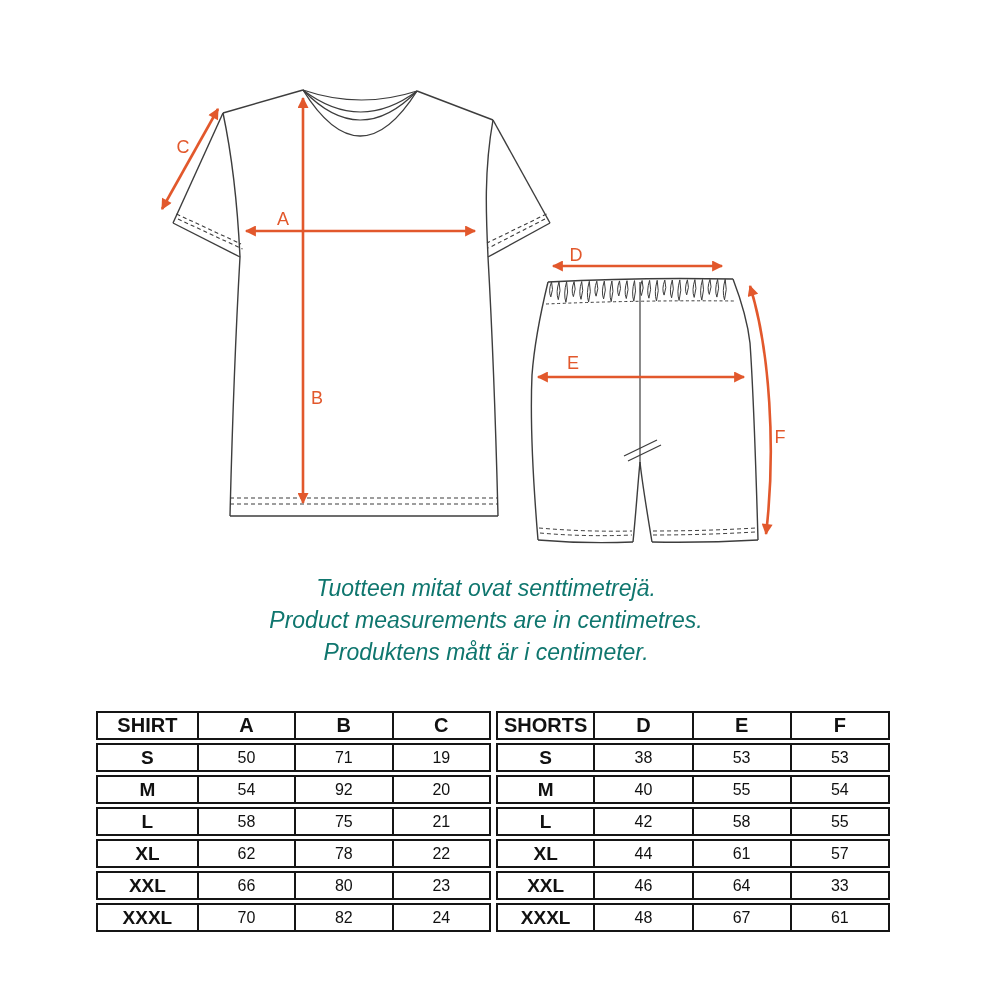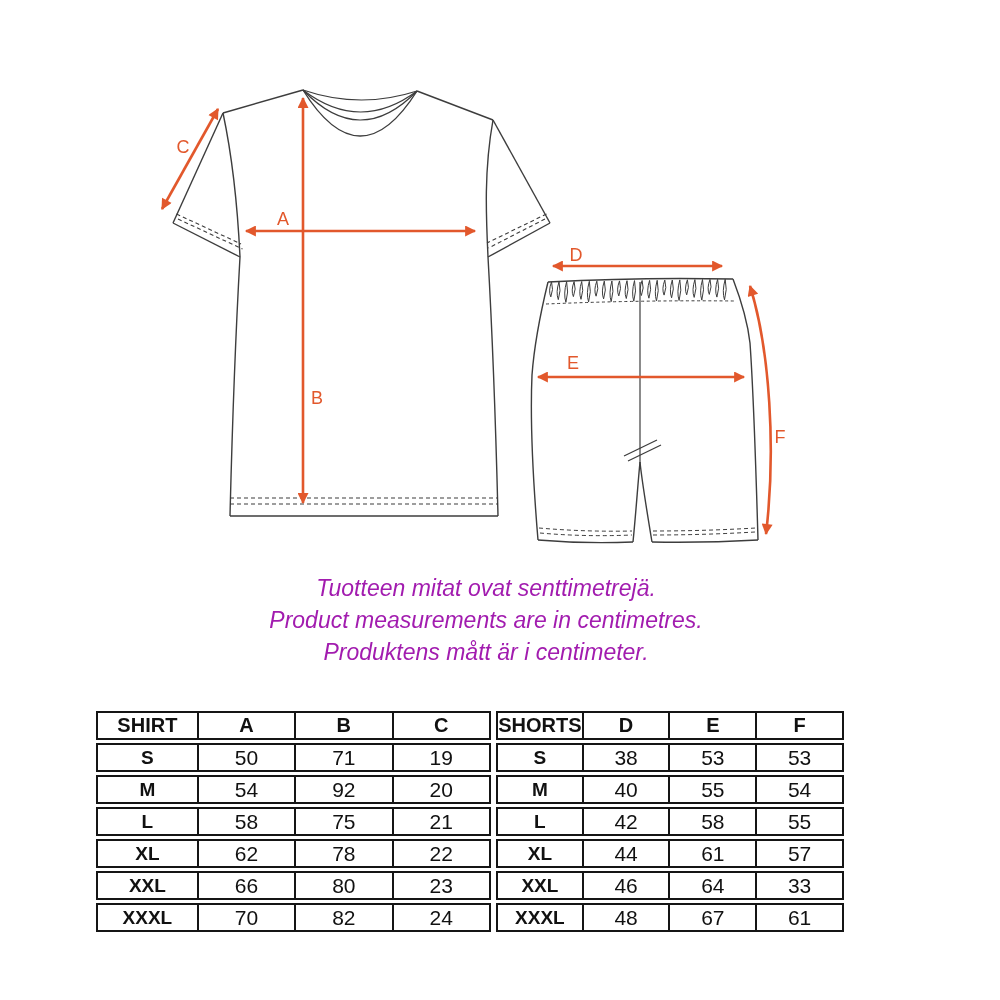--- a/index.html
+++ b/index.html
@@ -9,37 +9,37 @@
     background: #ffffff; overflow: hidden;
   }
   svg text { font-family: "Liberation Sans", sans-serif; }
 
   
   .arrow-label { font-size: 18px; fill: #e2582c; }
 
   
   .notes {
     position: absolute; left: 0; top: 572px; width: 972px;
-    text-align: center; font-style: italic; color: #a21caf;
+    text-align: center; font-style: italic; color: #0f766e;
     font-size: 23px; line-height: 32px;
   }
 
   
   table.size-table {
     position: absolute; top: 708px;
     border-collapse: separate; border-spacing: 0 3px;
     table-layout: fixed;
   }
   #shirt-table  { left: 96px;  width: 395px; }
-  #shorts-table { left: 496px; width: 348px; }
+  #shorts-table { left: 496px; width: 394px; }
   .size-table th, .size-table td {
     border: 2px solid #151515; border-left: none;
     text-align: center; vertical-align: middle;
     height: 25px; padding: 0; background: #ffffff;
-    color: #111; font-size: 21px; font-weight: normal;
+    color: #111; font-size: 16px; font-weight: normal;
   }
   .size-table th:first-child, .size-table td:first-child {
     border-left: 2px solid #151515;
   }
   .size-table th { font-weight: bold; font-size: 20px; }
   .size-table td.size-col { font-weight: bold; font-size: 19px; }
   #shirt-table col.c0  { width: 26%; }
   #shirt-table col.cn  { width: 24.66%; }
   #shorts-table col.c0 { width: 25.2%; }
   #shorts-table col.cn { width: 24.93%; }

